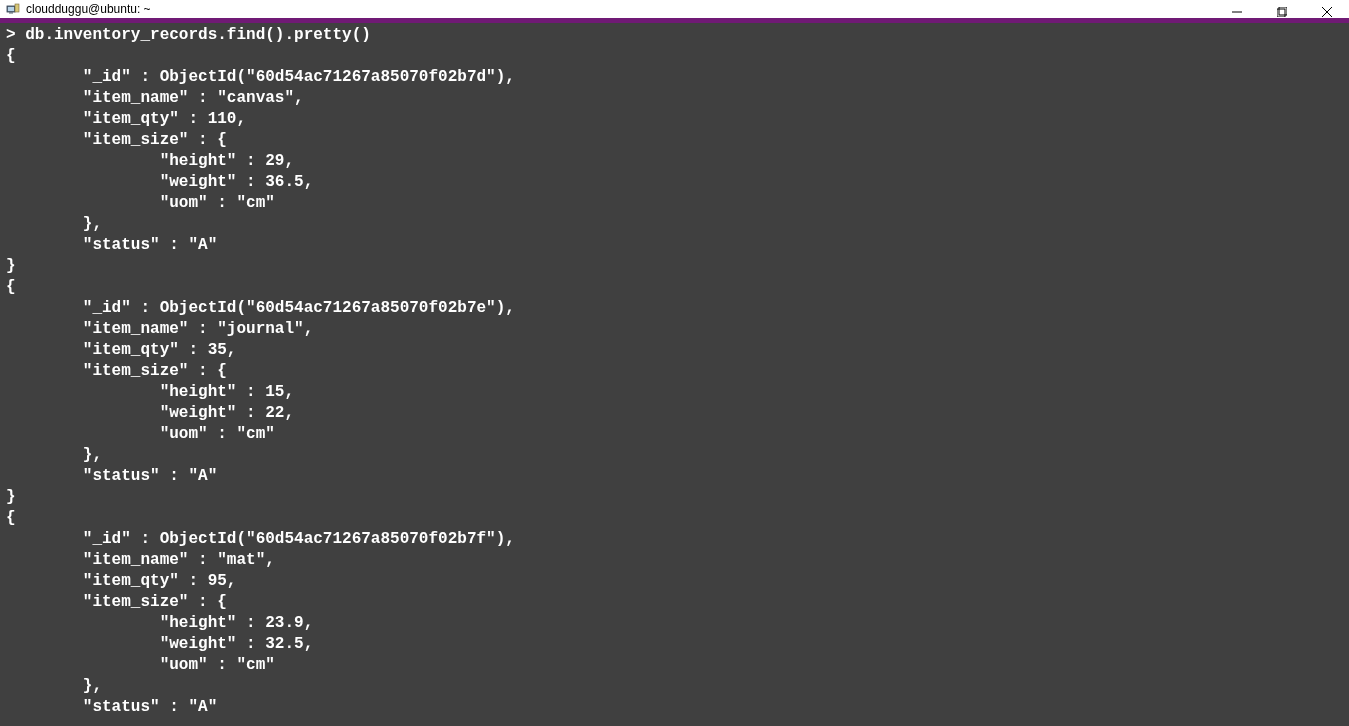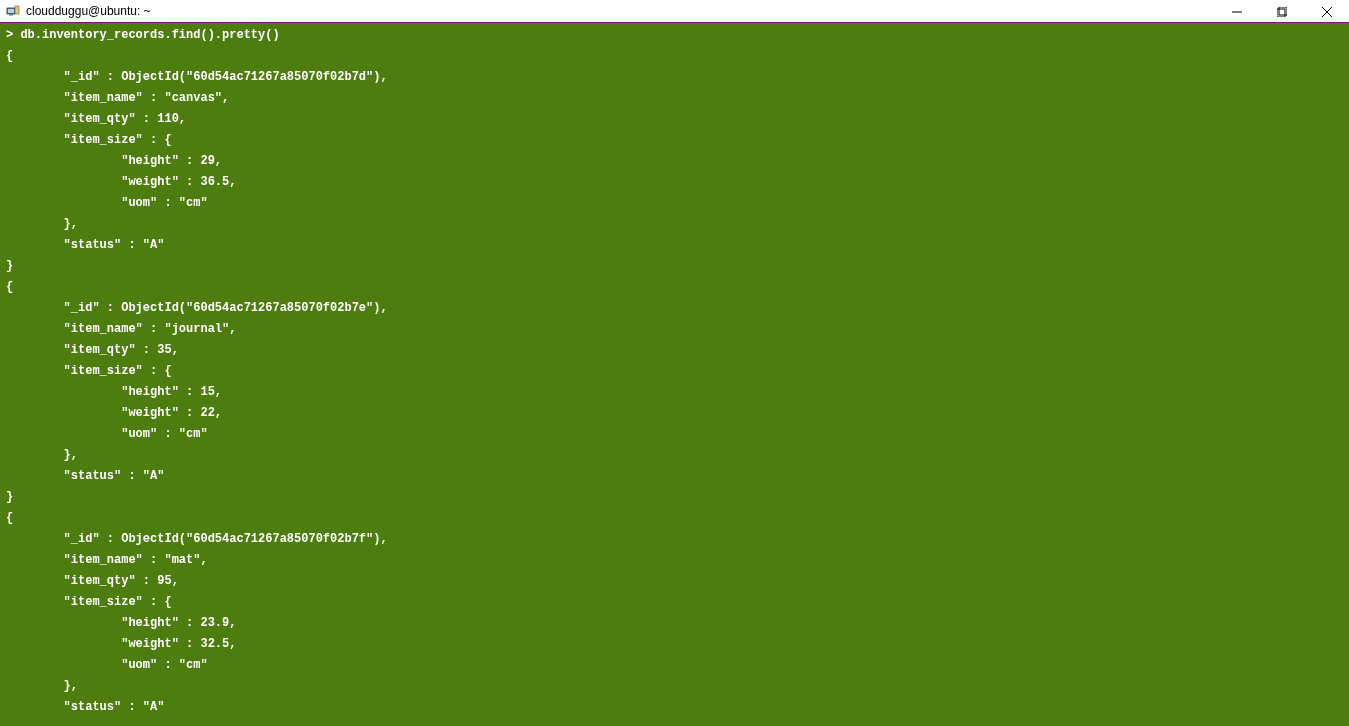--- a/index.html
+++ b/index.html
@@ -14,21 +14,21 @@
     height: 726px;
     overflow: hidden;
   }
   .titlebar {
     height: 23px;
     background: #ffffff;
     display: flex;
     align-items: center;
     justify-content: space-between;
     padding: 0 0 0 6px;
-    border-bottom: 1px solid #701a75;
+    border-bottom: 5px solid #701a75;
   }
   .titlebar-left {
     display: flex;
     align-items: center;
     gap: 6px;
   }
   .app-icon {
     width: 14px;
     height: 14px;
     display: inline-flex;
@@ -49,26 +49,26 @@
     height: 23px;
     display: flex;
     align-items: center;
     justify-content: center;
     font-family: 'Segoe UI', sans-serif;
     font-size: 10px;
     color: #000;
     cursor: pointer;
   }
   .terminal {
-    background: #4d7c0f;
+    background: #404040;
     color: #ffffff;
     width: 100%;
     height: calc(726px - 23px);
     padding: 2px 6px;
-    font-size: 12px;
+    font-size: 16px;
     line-height: 21px;
     white-space: pre;
     overflow: hidden;
     font-weight: bold;
   }
 </style>
 </head>
 <body>
 
 <div class="titlebar">

